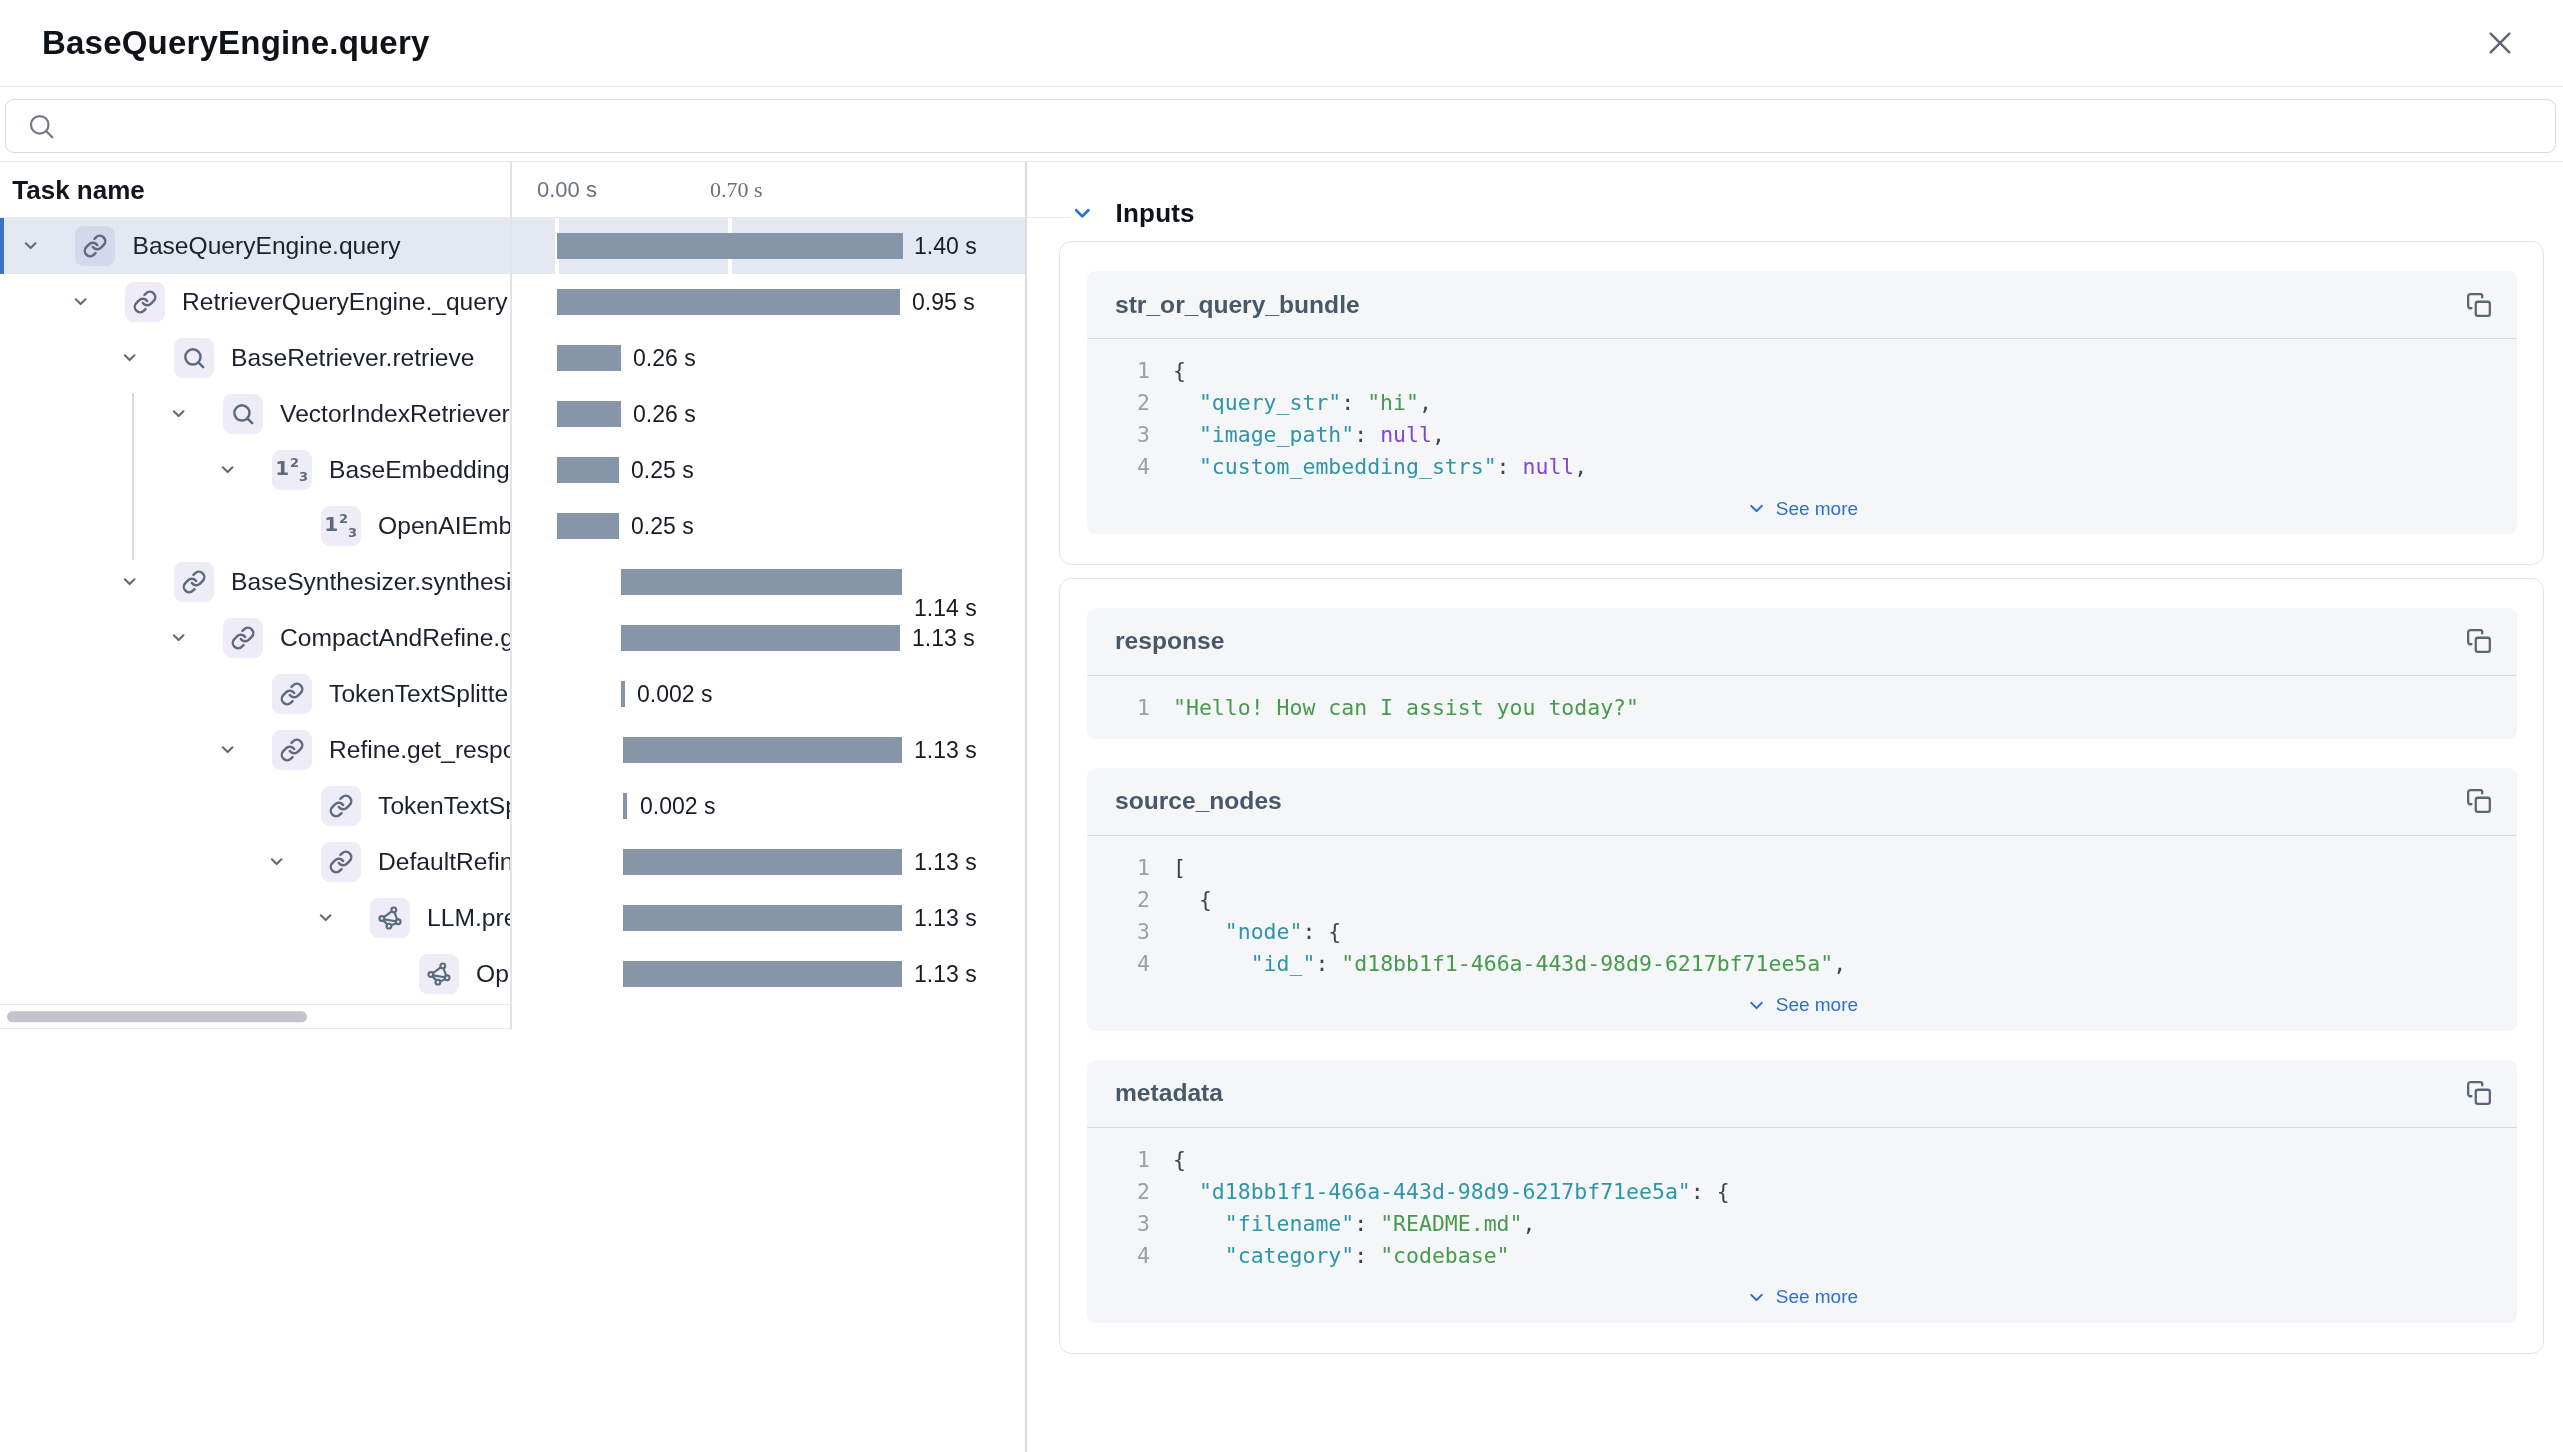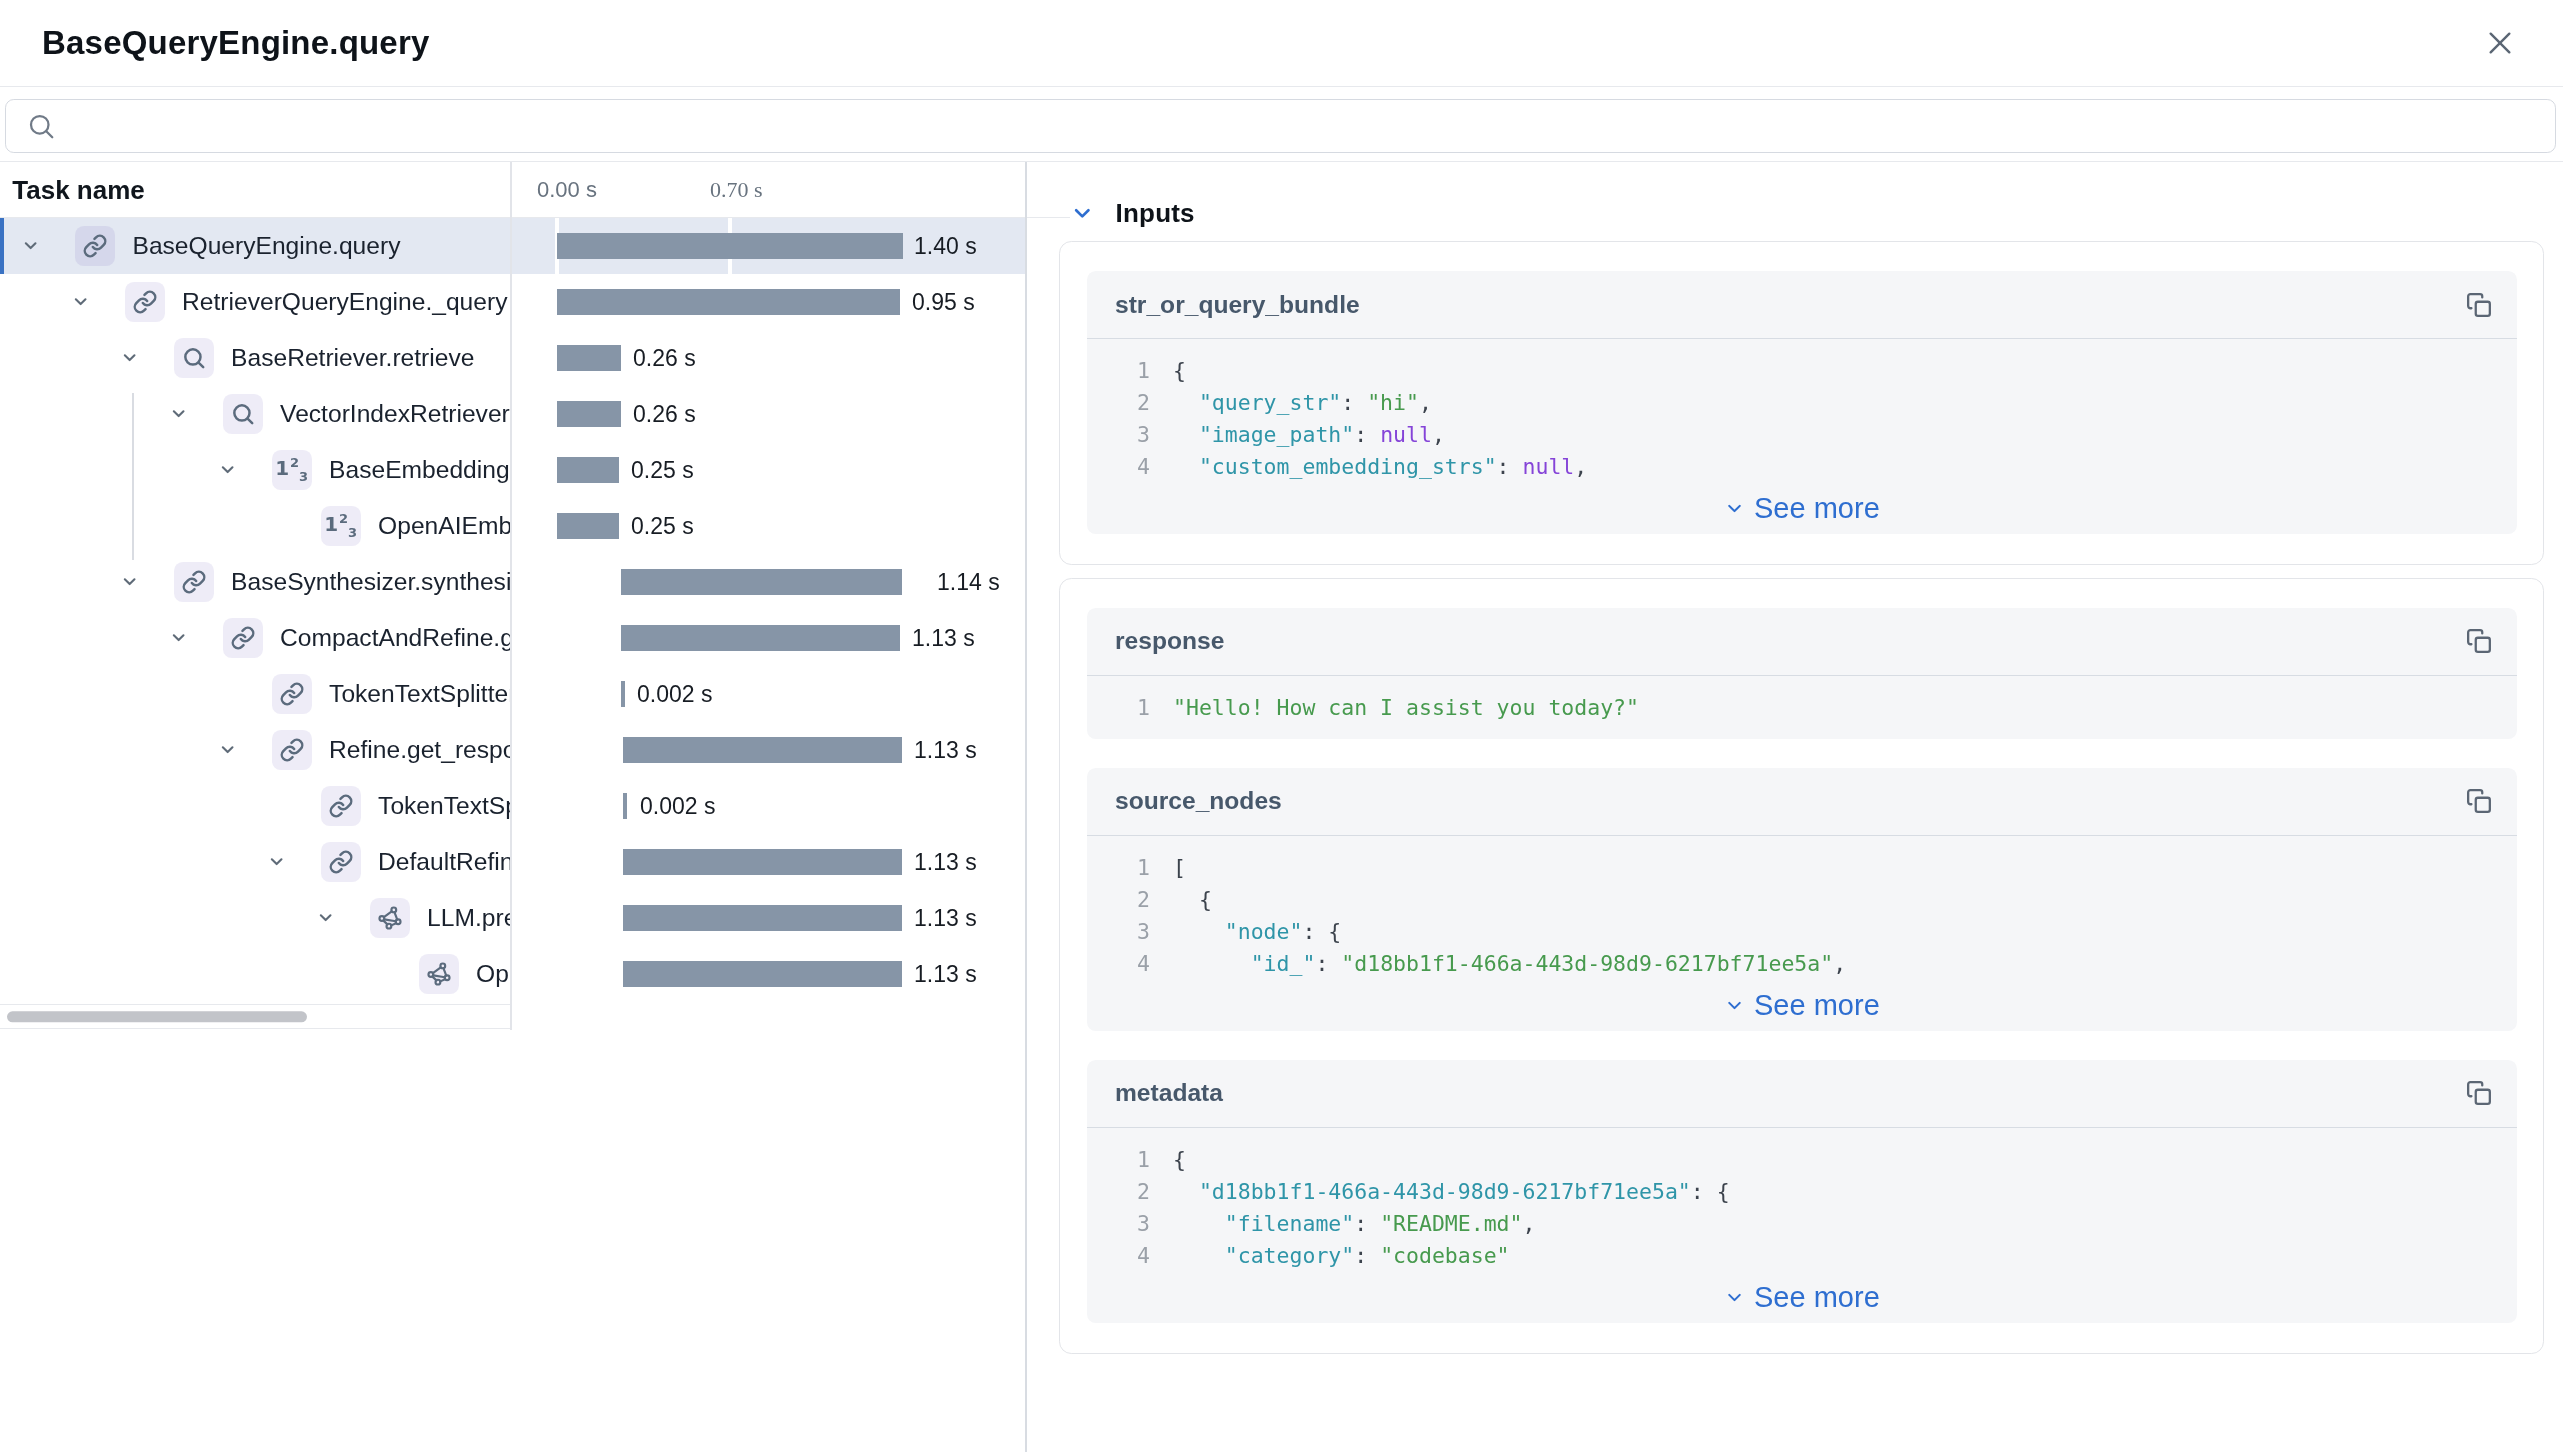--- a/index.html
+++ b/index.html
@@ -76,21 +76,21 @@
   .codearea{padding-top:16px;font-family:"DejaVu Sans Mono",monospace;font-size:21.5px;line-height:32px}
   .codearea.nomore{padding-bottom:15px}
   .cline{display:flex;white-space:pre}
   .ln{width:63px;text-align:right;color:#9aa0a8;flex:none;user-select:none}
   .ctext{margin-left:23px}
   .tok-p{color:#3c434d}
   .tok-k{color:var(--keycol,#2f95a8)}
   .tok-s{color:var(--strcol,#479a4e)}
   .tok-n{color:var(--nullcol,#8544d8)}
   .seemore{height:51px;display:flex;align-items:center;justify-content:center;color:var(--accent,#2e6ed0);
-           font-size:29px;cursor:pointer}
+           font-size:19px;cursor:pointer}
   .seemore .smchev{display:flex;margin-right:8.8px}
 </style>
 </head>
 <body>
 
 <div class="app" style="--accent: #2e6ed0; --selbg: #e3e8f2; --seledge: #3a72c3; --barcolor: #8695a7; --chipicon: #5b6b7d; --keycol: #2f95a8; --strcol: #479a4e; --nullcol: #8544d8;">
 
   <div class="titlebar">
     <div class="title">BaseQueryEngine.query</div>
     <button class="closebtn">
@@ -376,21 +376,21 @@
             <div class="timerow">
               <div class="bar" style="left: 46px; width: 62px;"></div>
               <span class="dur" style="left: 120px;">0.25 s</span>
             </div>
             <div class="timerow">
               <div class="bar" style="left: 46px; width: 62px;"></div>
               <span class="dur" style="left: 120px;">0.25 s</span>
             </div>
             <div class="timerow">
               <div class="bar" style="left: 110px; width: 281px;"></div>
-              <span class="dur" style="left: 426px;">1.14 s</span>
+              <span class="dur" style="left: 403px; margin-top: 26px;">1.14 s</span>
             </div>
             <div class="timerow">
               <div class="bar" style="left: 110px; width: 279px;"></div>
               <span class="dur" style="left: 401px;">1.13 s</span>
             </div>
             <div class="timerow">
               <div class="bar" style="left: 110px; width: 4.4px;"></div>
               <span class="dur" style="left: 126px;">0.002 s</span>
             </div>
             <div class="timerow">

